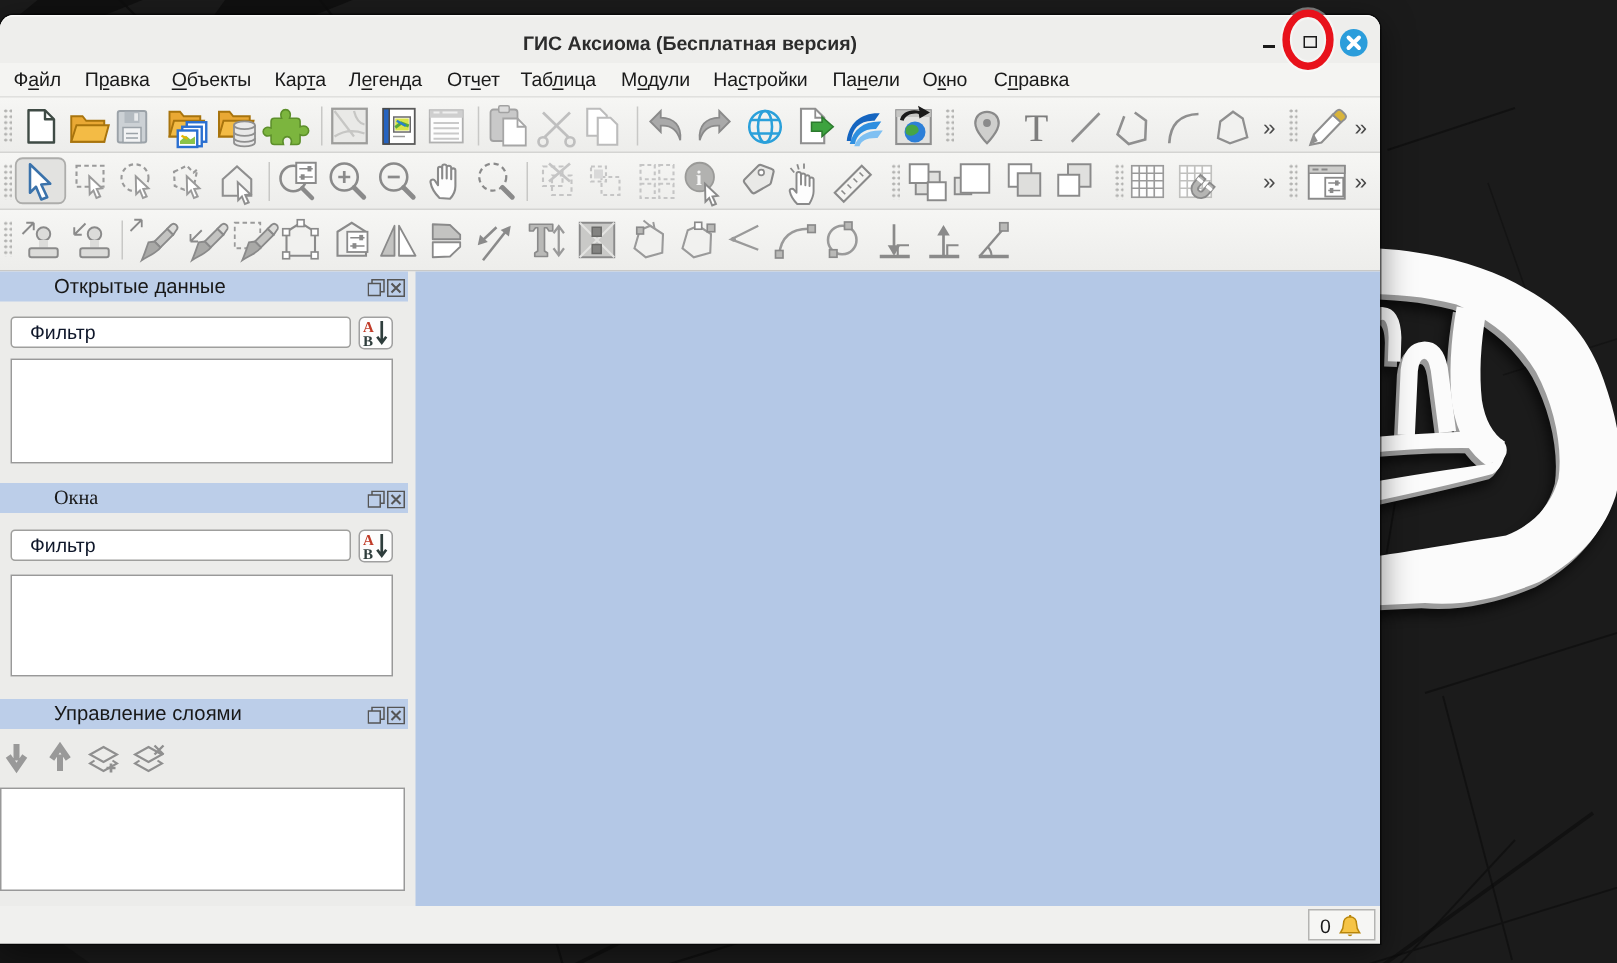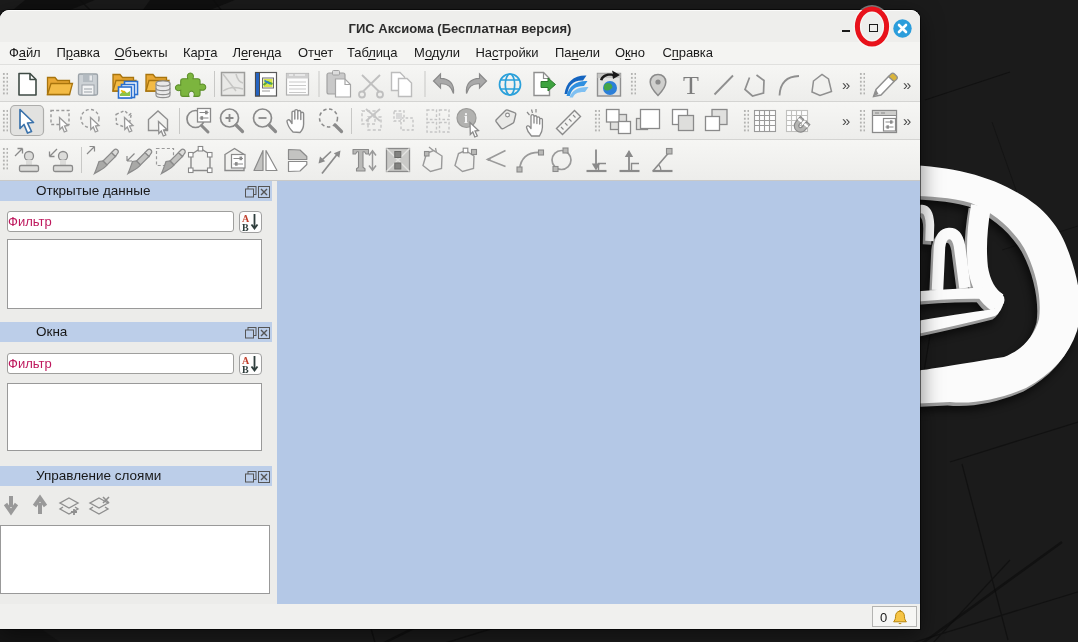--- a/index.html
+++ b/index.html
@@ -25,21 +25,21 @@
 #tb3 { position:absolute; left:0; top:130px; width:100%; height:41px; background:linear-gradient(#f6f6f4,#ededeb); border-bottom:1px solid #c9c9c7;}
 .grip { position:absolute; top:7px; width:6px; height:24px;
   background-image:radial-gradient(circle, #b2b2b0 0.9px, transparent 1.1px);
   background-size:3.6px 3.9px; }
 
 #content { position:absolute; left:0; top:171px; width:100%; height:422.5px; background:#ececea; }
 #dock { position:absolute; left:0; top:0; width:272px; height:100%; }
 .phead { position:absolute; left:0; width:272px; height:20px; background:#bccee9; color:#181818; font-size:13.5px; }
 .phead .t { position:absolute; left:5px; top:2px;margin-left:31px; }
 .filter { position:absolute; left:7px; width:227px; height:21px; background:#fff; border:1px solid #9f9f9d; border-radius:3px;
-  font-size:13px; color:#be185d; padding-left:0; line-height:19px; }
+  font-size:13px; color:#0f172a; padding-left:12px; line-height:19px; }
 .sortbtn { position:absolute; left:239px; width:23px; height:22px; background:#fdfdfd; border:1px solid #a0a0a0; border-radius:4px; }
 .listbox { position:absolute; left:7px; width:255px; background:#fff; border:1px solid #999; }
 #map { position:absolute; left:277px; top:0; width:643px; height:422.5px; background:#b4c8e6; }
 
 #status { position:absolute; left:0; top:593.5px; width:100%; height:25px; background:#f0f0ee; }
 #notif { position:absolute; right:3px; top:2px; width:45px; height:21px; border:1px solid #b4b4b2; background:#f6f6f4; }
 </style>
 </head>
 <body>
 <div id="desktop">
@@ -555,21 +555,21 @@
       </div>
       <div class="filter" style="top:29.5px;">Фильтр</div>
       <div class="sortbtn" style="top:29.5px;">
           <svg width="21" height="20" viewBox="0 0 21 20" style="position:absolute;left:0;top:0">
         <text x="2" y="9.5" font-family="Liberation Serif,serif" font-size="10" font-weight="bold" fill="#c03b28">A</text>
         <text x="2" y="18.5" font-family="Liberation Serif,serif" font-size="10" font-weight="bold" fill="#2e3d3c">B</text>
         <path d="M14.5 2 V15 M11.5 12.5 L14.5 16.5 L17.5 12.5" fill="none" stroke="#2e3d3c" stroke-width="1.8"></path>
           </svg>
       </div>
       <div class="listbox" style="top:57.5px;height:70px;"></div>
-      <div class="phead" style="top:141px;">
+      <div class="phead" style="top:141px;font-family:Liberation Serif, serif;">
           <span class="t">Окна</span>
         <svg class="hbtn" style="position:absolute;left:245px;top:4.5px" width="12" height="12" viewBox="0 0 12 12">
             <rect x="3" y="0.5" width="8" height="8" fill="none" stroke="#555" stroke-width="1"></rect>
             <rect x="0.5" y="3" width="8" height="8" fill="#bccee9" stroke="#555" stroke-width="1"></rect>
           </svg>
         <svg class="hbtn" style="position:absolute;left:258px;top:4.5px" width="12" height="12" viewBox="0 0 12 12">
             <rect x="0.5" y="0.5" width="11" height="11" fill="none" stroke="#555" stroke-width="1"></rect>
             <path d="M3 3 L9 9 M9 3 L3 9" stroke="#555" stroke-width="1.4"></path>
           </svg>
       </div>

